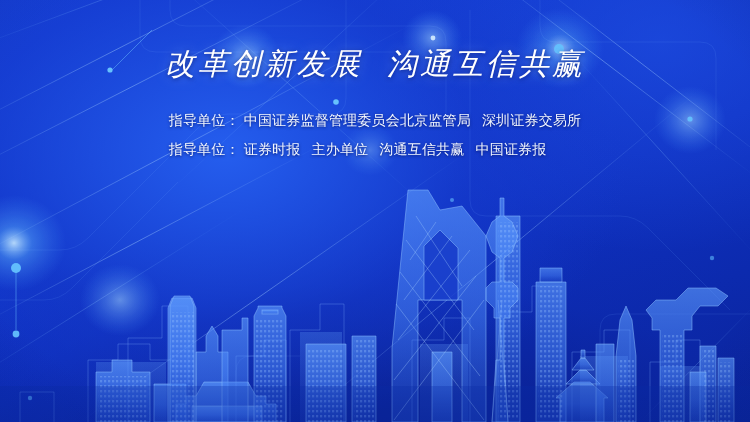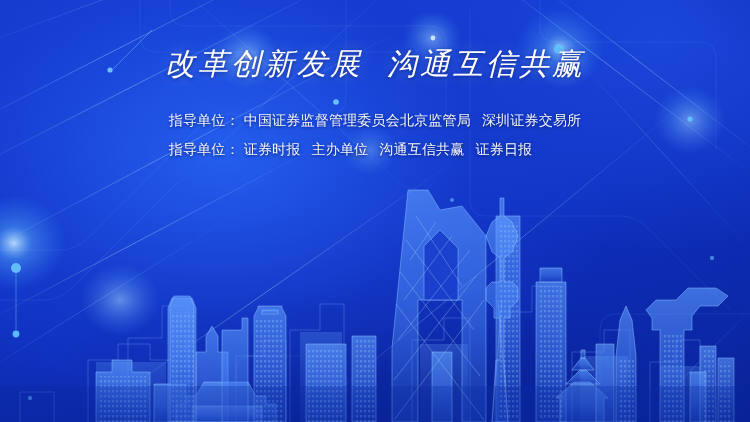--- a/index.html
+++ b/index.html
@@ -297,18 +297,18 @@
     <div id="credits">
 
       <div class="credit-row">
         <span class="label">指导单位：</span><span>中国证券监督管理委员会北京监管局</span><span class="sep"></span><span>深圳证券交易所</span>
       </div>
 
 
 
 
       <div class="credit-row">
-        <span class="label">指导单位：</span><span>证券时报</span><span class="sep"></span><span>主办单位</span><span class="sep"></span><span>沟通互信共赢</span><span class="sep"></span><span>证券日报</span>
+        <span class="label">指导单位：</span><span>证券时报</span><span class="sep"></span><span>主办单位</span><span class="sep"></span><span>沟通互信共赢</span><span class="sep"></span><span>中国证券报</span>
       </div>
 
     </div>
   </div>
 </div>
 
 </body></html>

